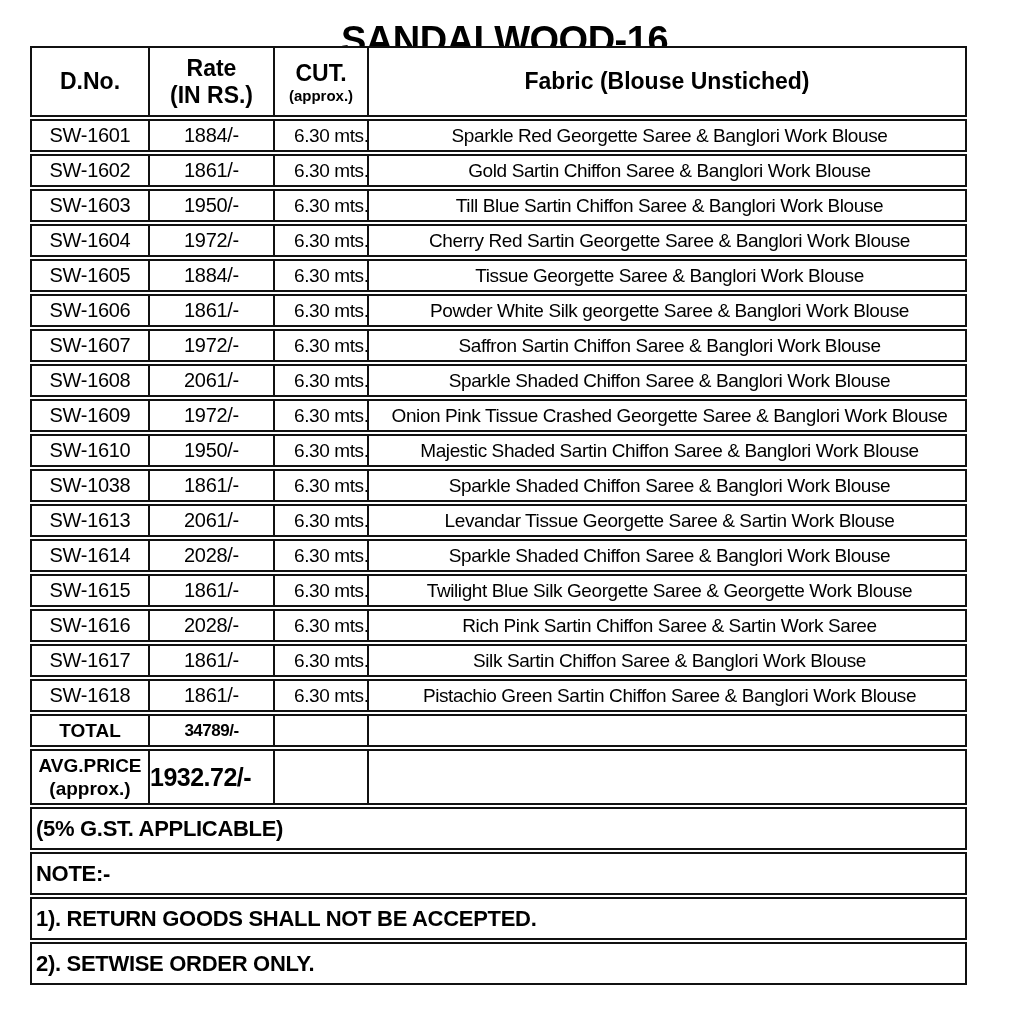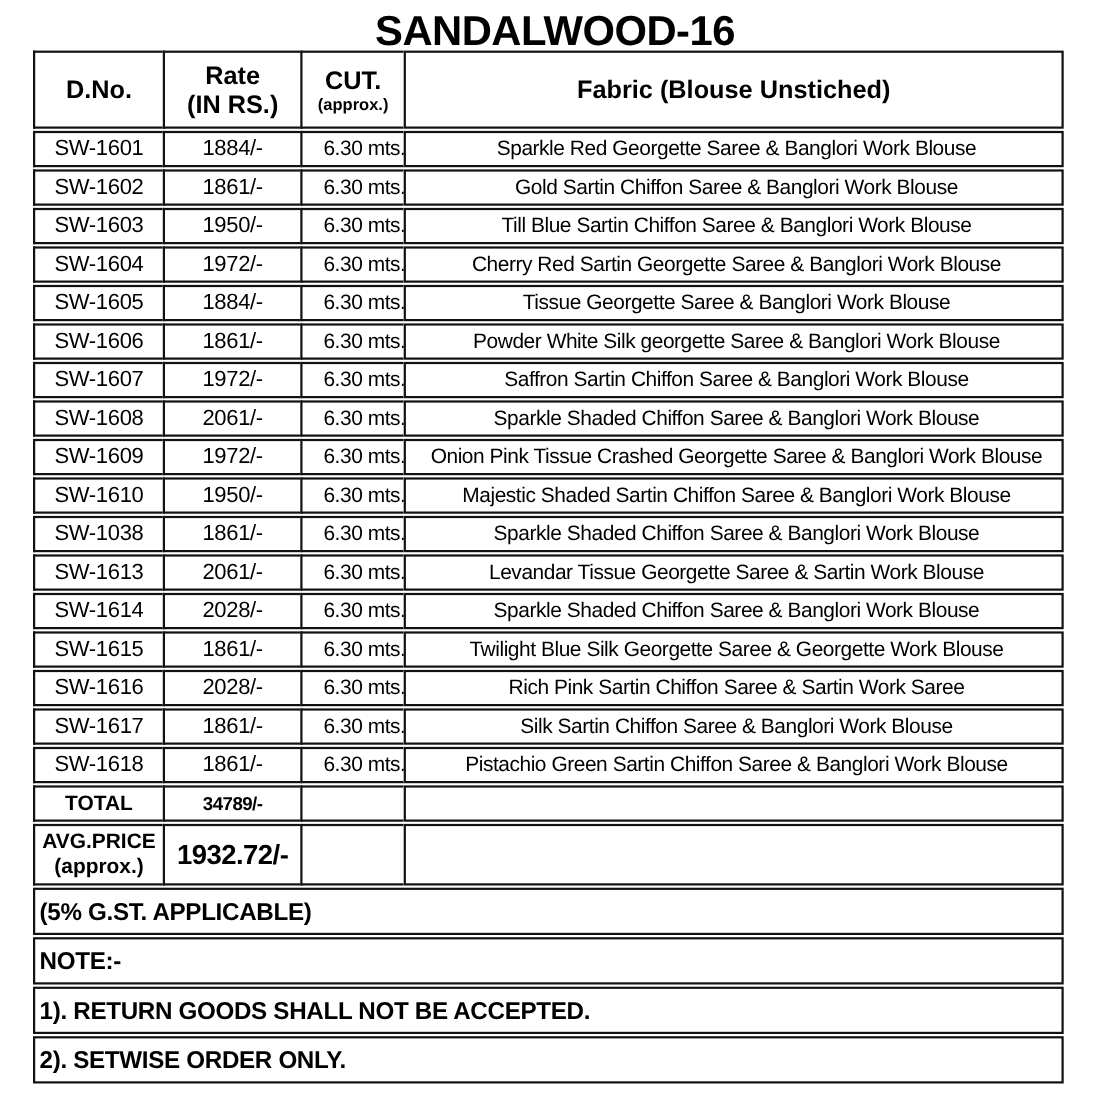--- a/index.html
+++ b/index.html
@@ -11,21 +11,21 @@
     position: relative;
     width: 1009px;
     height: 1016px;
     background: #ffffff;
     color: #000000;
     font-family: "Liberation Sans", sans-serif;
     overflow: hidden;
   }
   .doc-title {
     margin: 0;
-    padding-top: 8px;
+    padding-top: 19px;
     text-align: center;
     font-size: 38px;
     line-height: 43px;
     font-weight: bold;
     letter-spacing: -0.5px;
     color: #000000;
   }
   table.price-table {
     position: absolute;
     left: 30px;
@@ -70,21 +70,21 @@
   }
   td.c-dno   { text-align: center; letter-spacing: -0.3px; }
   td.c-rate  { text-align: center; letter-spacing: -0.3px; }
   td.c-cut   { text-align: left; padding-left: 19px; font-size: 19px; letter-spacing: -0.4px; }
   td.c-fabric{ text-align: center; padding-left: 5px; font-size: 19px; letter-spacing: -0.4px; }
   tr.total-row td { height: 33px; font-weight: bold; }
   td.total-label { text-align: center; font-size: 19px; }
   td.total-value { text-align: center; font-size: 17px; letter-spacing: -0.5px; }
   tr.avg-row td { height: 56px; font-weight: bold; }
   td.avg-label { text-align: center; font-size: 19px; line-height: 23px; white-space: normal; }
-  td.avg-value { text-align: center; font-size: 25px; letter-spacing: -0.5px; }
+  td.avg-value { text-align: left; font-size: 25px; letter-spacing: -0.5px; }
   tr.note-row td {
     height: 43px;
     font-weight: bold;
     font-size: 22px;
     text-align: left;
     padding-left: 4px;
     letter-spacing: -0.3px;
   }
 </style>
 </head>

